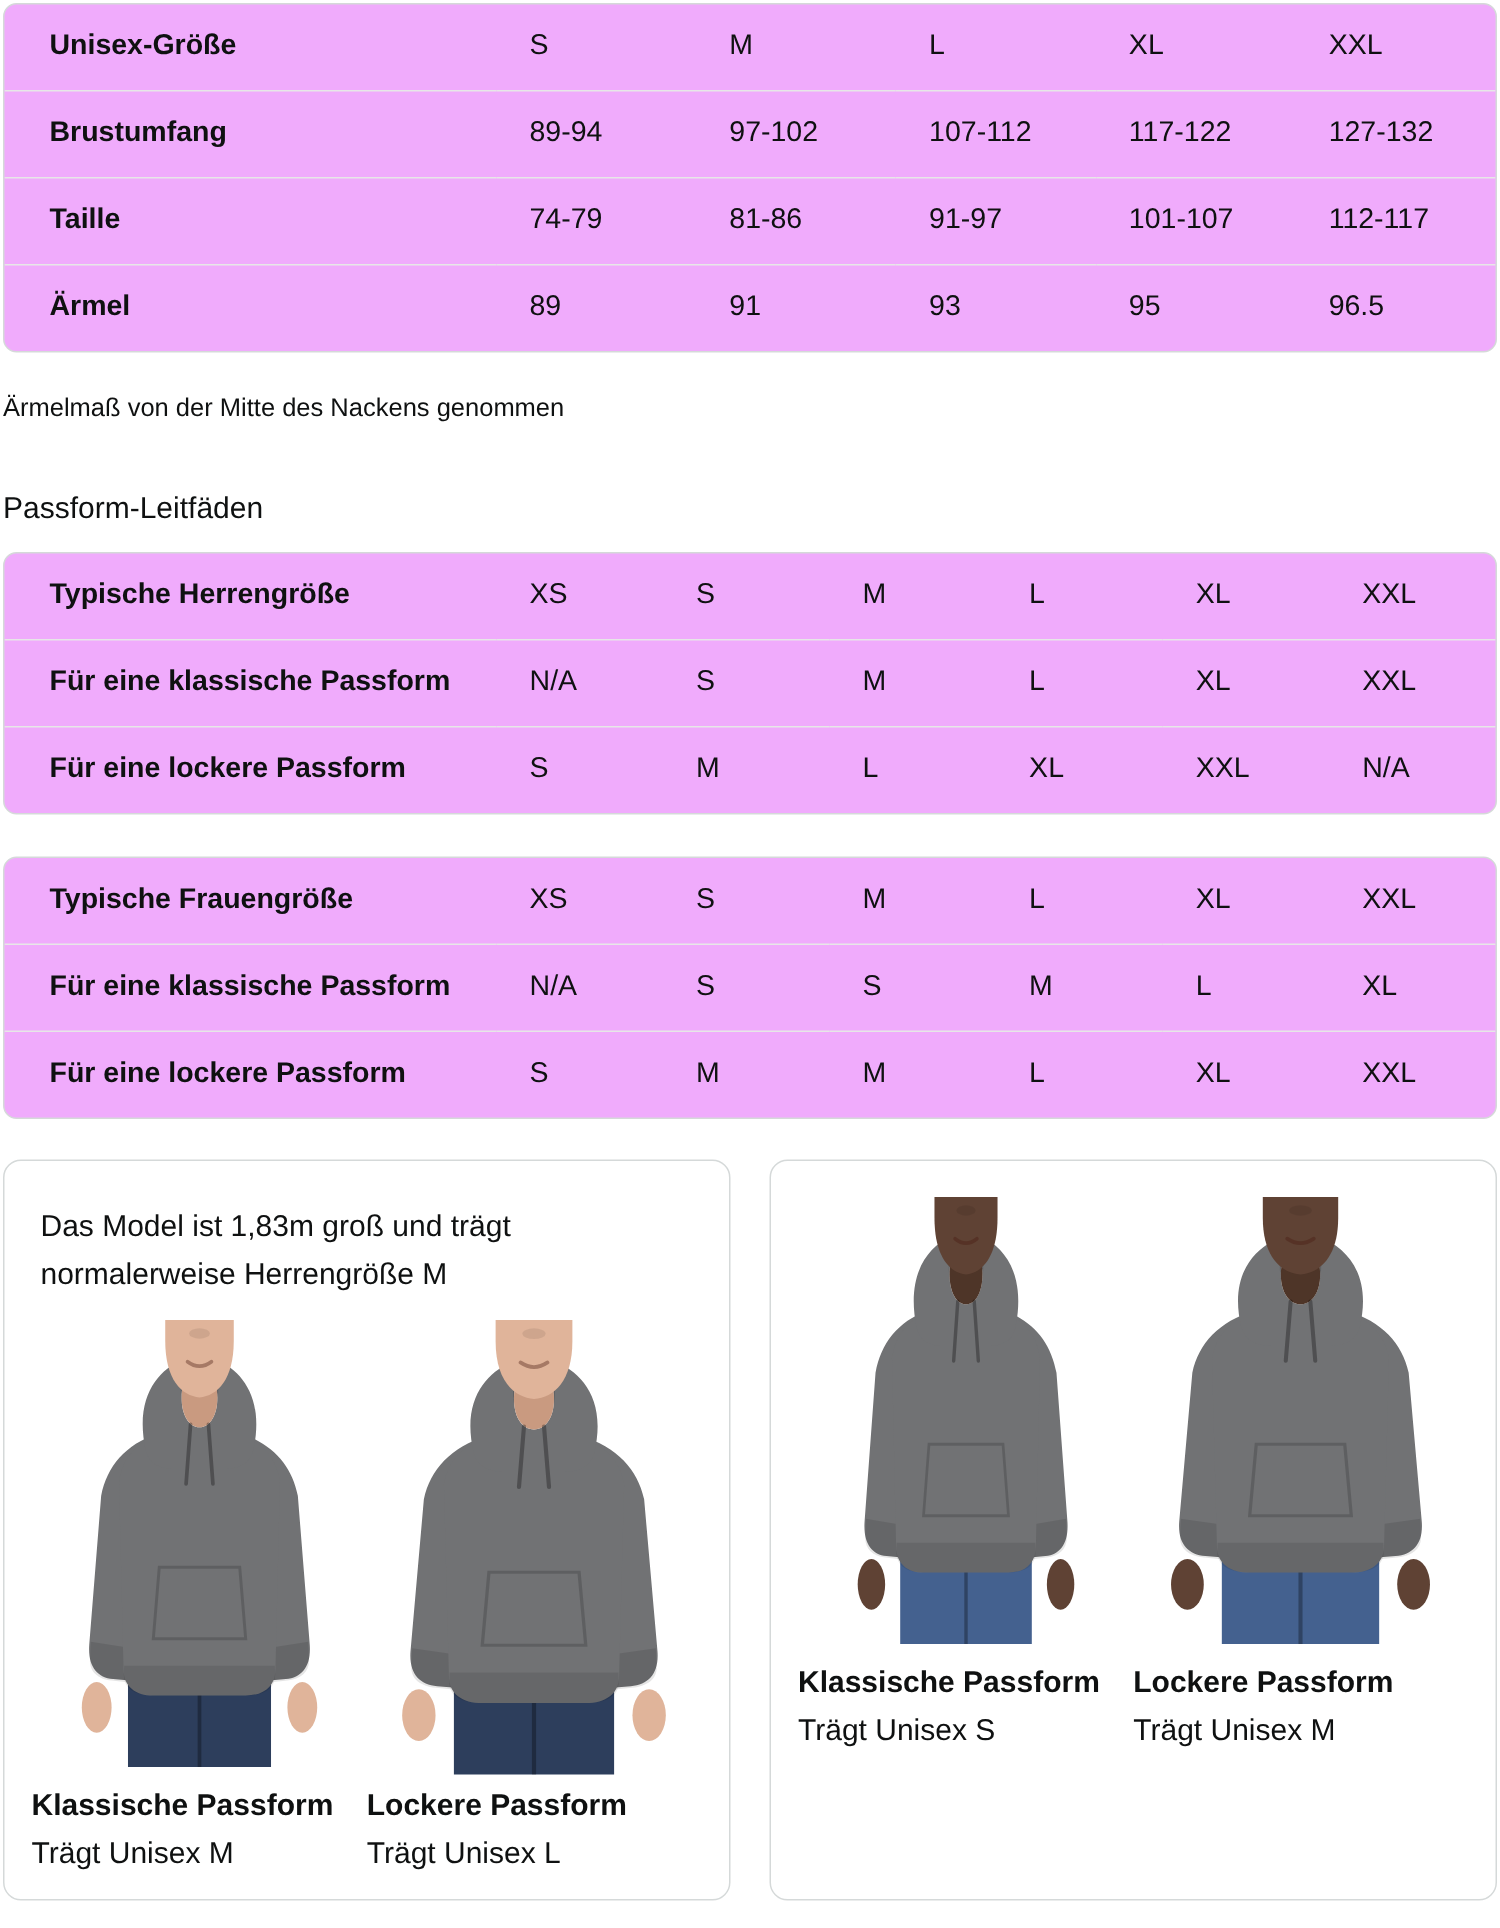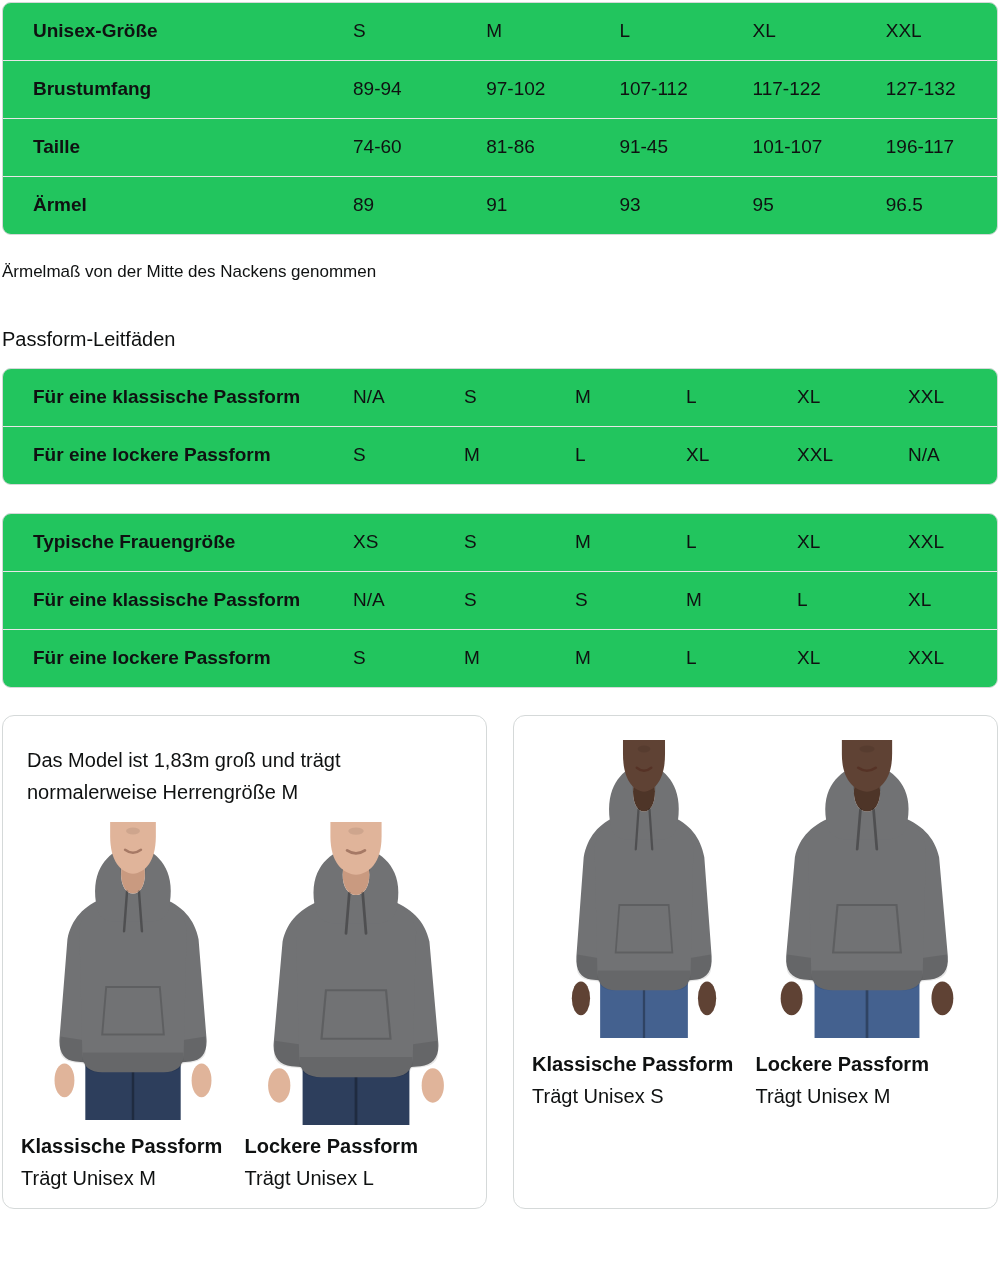--- a/index.html
+++ b/index.html
@@ -10,21 +10,21 @@
     -webkit-font-smoothing:antialiased;
   }
   main { padding:2px 2px 0 2px; box-sizing:border-box; }
 
   h1.page-title { font-size:20px; font-weight:400; margin:0 0 15px 0; }
 
   .panel {
     border:1px solid var(--border,#d5d9d9);
     border-radius:9px;
     overflow:hidden;
-    background:#22c55e;
+    background:#f0abfc;
   }
   .panel.mb { margin-bottom:28px; }
 
   table.size-table { width:100%; border-collapse:collapse; font-size:19px; }
   table.size-table tr:not(:first-child) th,
   table.size-table tr:not(:first-child) td { border-top:1px solid var(--divider,#e7e7e7); }
   table.size-table th {
     width:33%; text-align:left; font-weight:700;
     padding:17px 6px 18px 30px;
   }
@@ -125,45 +125,54 @@
       <tr>
         <th>Brustumfang</th>
         <td>89-94</td>
         <td>97-102</td>
         <td>107-112</td>
         <td>117-122</td>
         <td>127-132</td>
       </tr>
       <tr>
         <th>Taille</th>
-        <td>74-60</td>
+        <td>74-79</td>
         <td>81-86</td>
-        <td>91-45</td>
+        <td>91-97</td>
         <td>101-107</td>
-        <td>196-117</td>
+        <td>112-117</td>
       </tr>
       <tr>
         <th>Ärmel</th>
         <td>89</td>
         <td>91</td>
         <td>93</td>
         <td>95</td>
         <td>96.5</td>
       </tr>
     </tbody>
       </table>
   </section>
 
   <p class="note">Ärmelmaß von der Mitte des Nackens genommen</p>
 
   <h2 class="fit-heading">Passform-Leitfäden</h2>
 
   <section class="panel mb">
     <table class="size-table t6">
       <tbody>
+          <tr>
+        <th>Typische Herrengröße</th>
+        <td>XS</td>
+        <td>S</td>
+        <td>M</td>
+        <td>L</td>
+        <td>XL</td>
+        <td>XXL</td>
+      </tr>
       <tr>
         <th>Für eine klassische Passform</th>
         <td>N/A</td>
         <td>S</td>
         <td>M</td>
         <td>L</td>
         <td>XL</td>
         <td>XXL</td>
       </tr>
       <tr>

